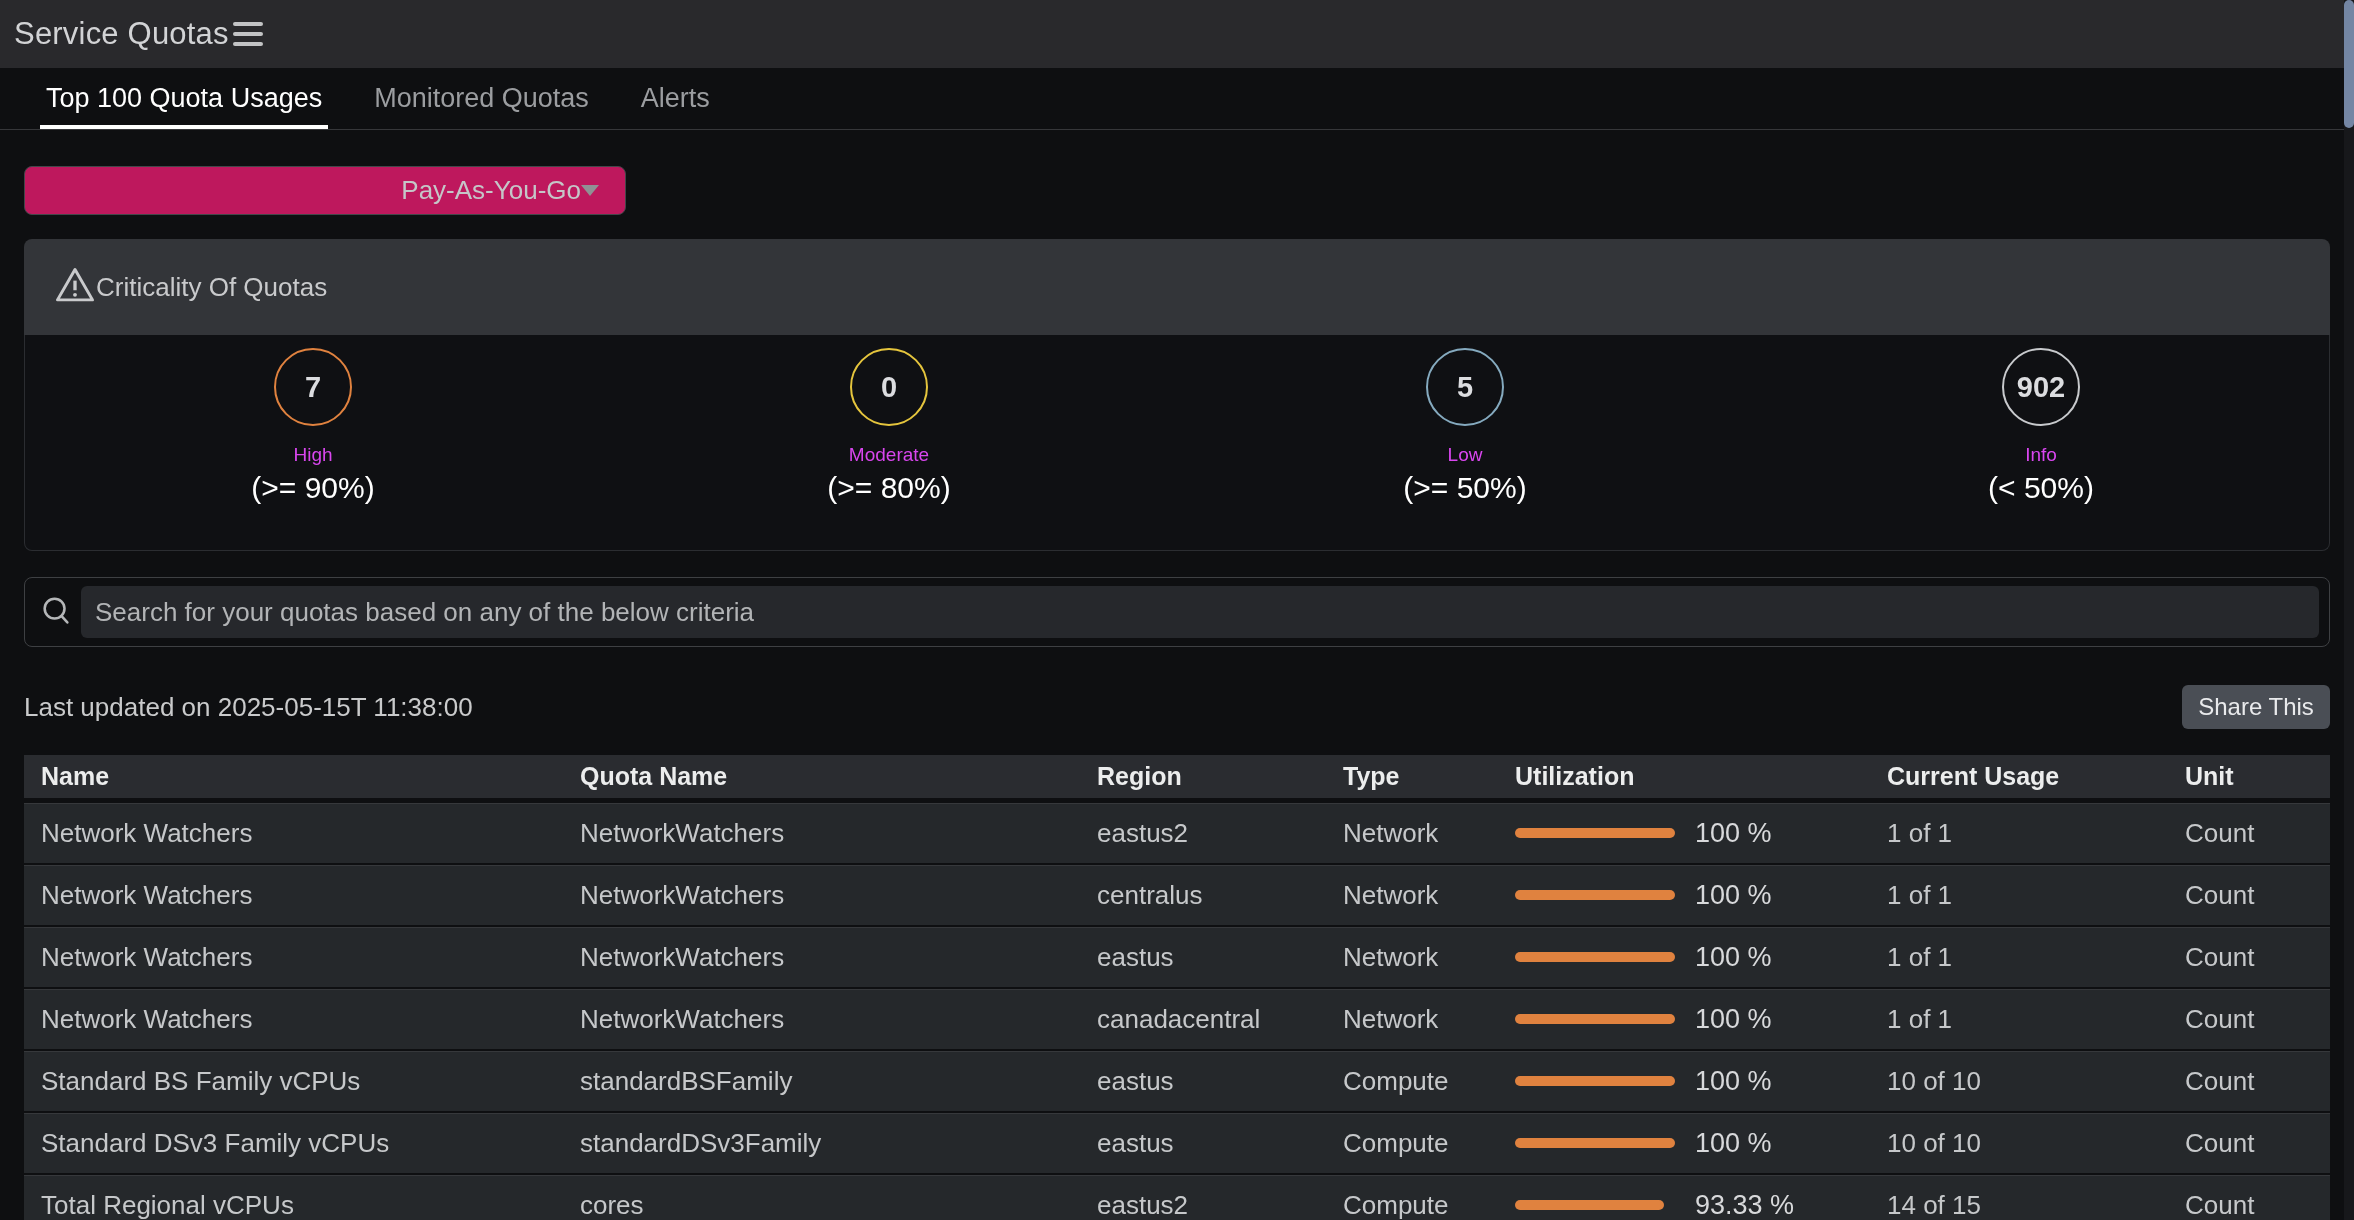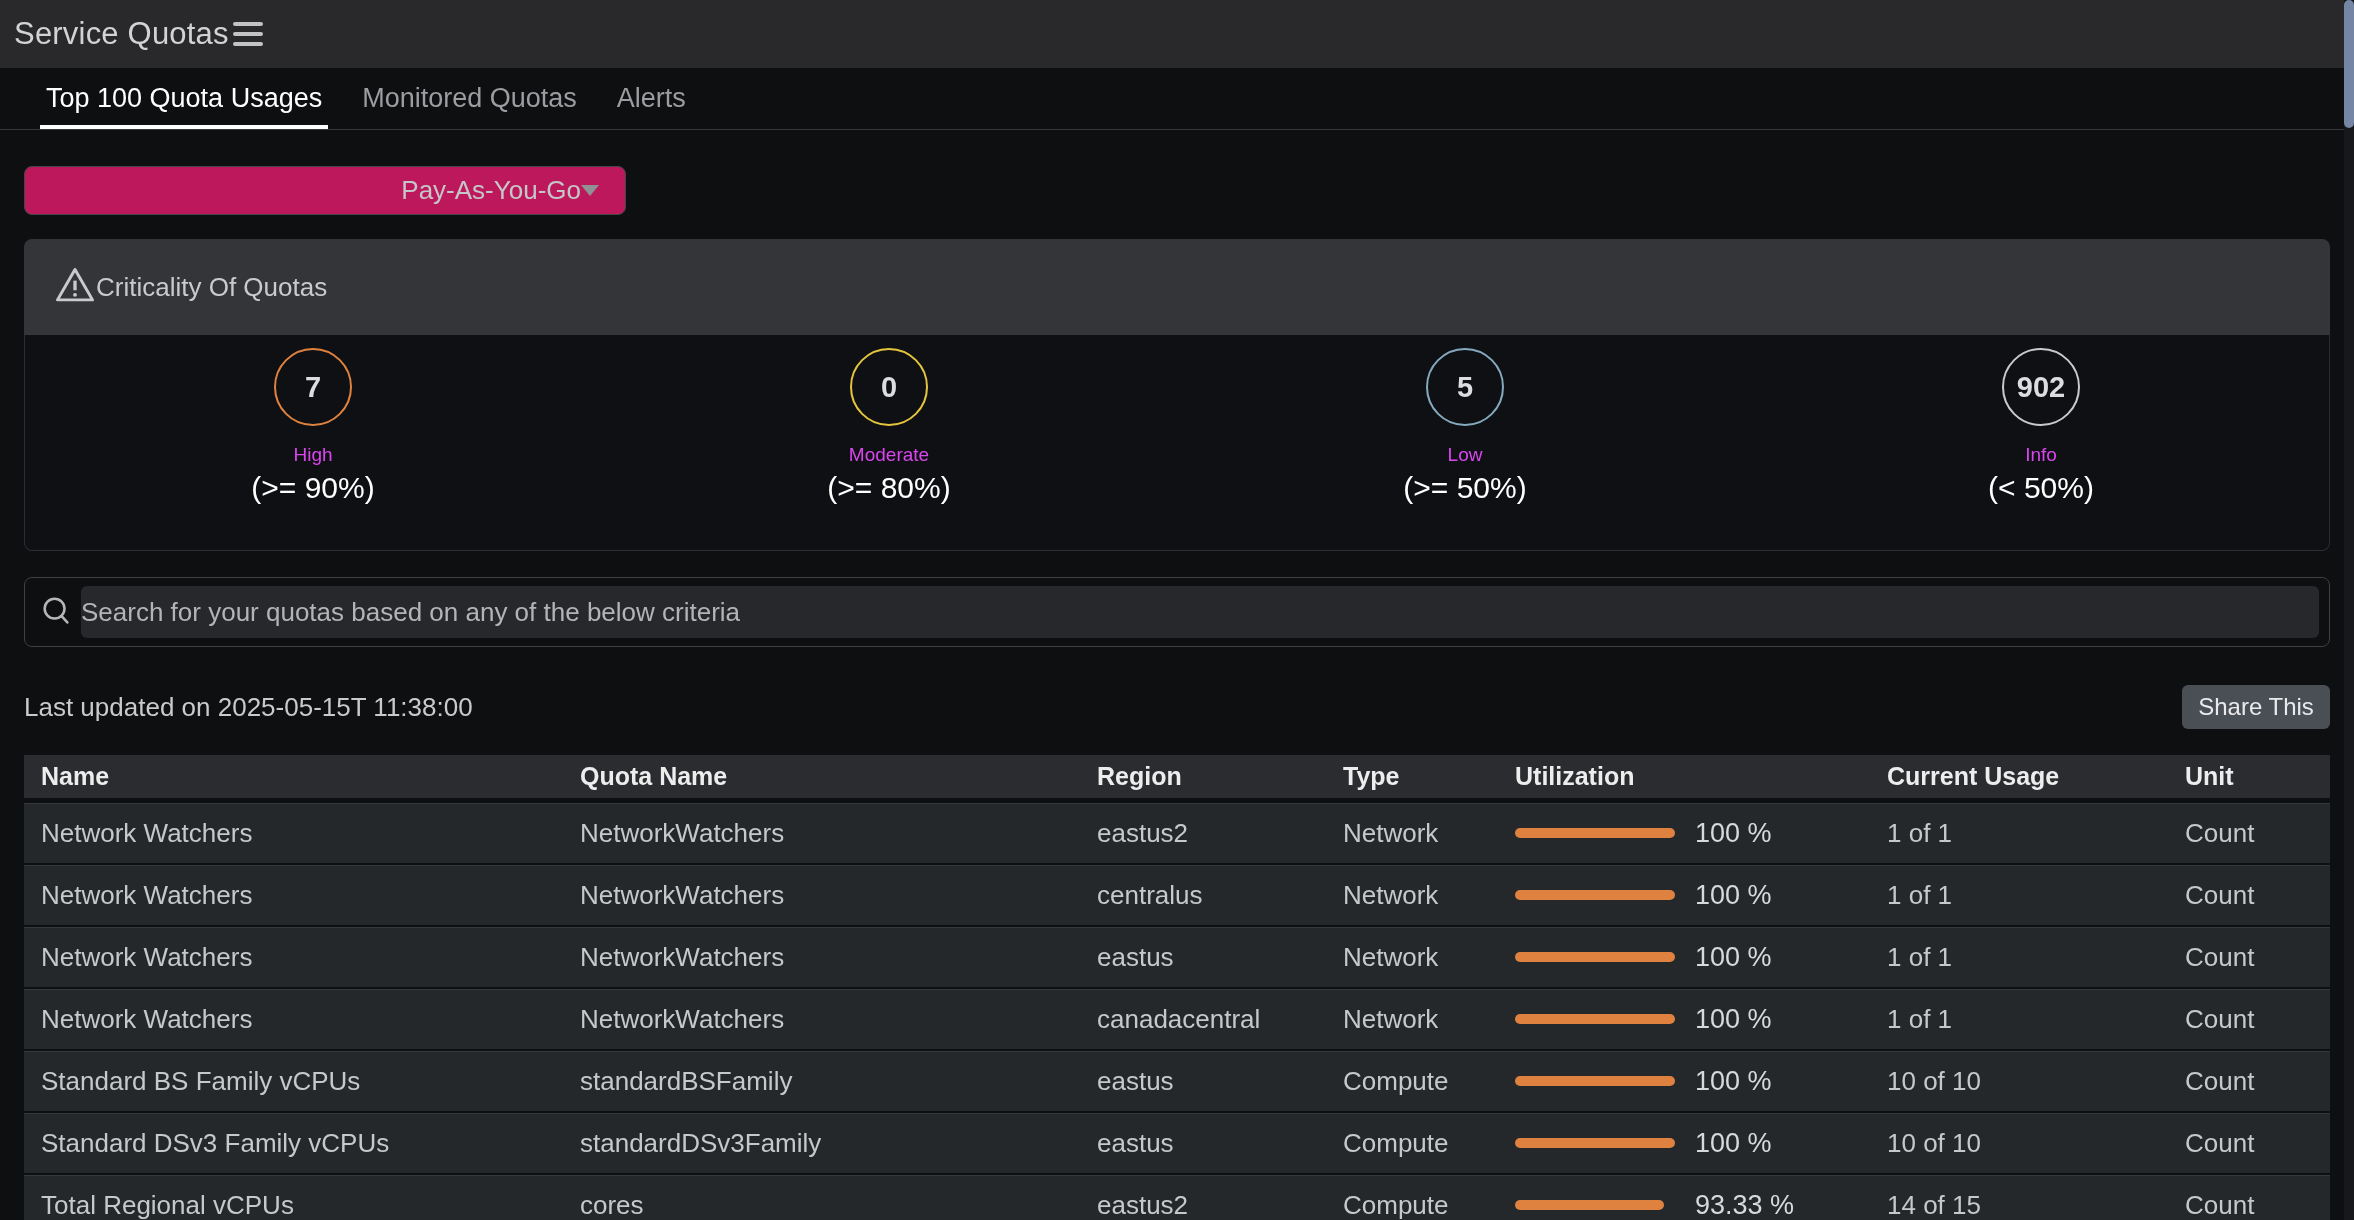--- a/index.html
+++ b/index.html
@@ -16,21 +16,21 @@
     height: 68px; background: #29292c;
     display: flex; align-items: center; padding-left: 14px; 
   }
   .app-title { font-size: 31px; font-weight: 400; color: #d2d3d5; letter-spacing: .2px; }
   .hamburger { display: flex; flex-direction: column; gap: 6px; cursor: pointer; padding: 4px; }
   .hamburger span { display: block; width: 30px; height: 4px; border-radius: 2px; background: #c2c3c5; }
 
   
   .tabbar {
     height: 62px; border-bottom: 1px solid #36373a;
-    display: flex; align-items: stretch; padding-left: 40px; gap: 28px;
+    display: flex; align-items: stretch; padding-left: 40px; gap: 40px;
   }
   .tab {
     display: flex; align-items: center; font-size: 27px; color: #9b9da0;
     padding: 4px 6px 0 6px; border-bottom: 4px solid transparent; cursor: pointer;
   }
   .tab.active { color: #ffffff; border-bottom-color: #ffffff; }
 
   .content { margin: 0 24px; }
 
   
@@ -69,21 +69,21 @@
   .badge-threshold { font-size: 30px; color: #ffffff; line-height: 33px; text-align: center; }
 
   
   .searchbox {
     margin-top: 26px; height: 70px;
     border: 1px solid #3e4043; border-radius: 8px;
     display: flex; align-items: center; padding: 0 10px 0 14px;
   }
   .searchbox svg { flex: 0 0 auto; }
   .search-input {
-    flex: 1; height: 52px; margin-left: 8px; 
+    flex: 1; height: 52px; margin-left: 8px; padding-left: 14px;
     background: #26282c; border: none; outline: none; border-radius: 6px;
     font-family: "Liberation Sans", sans-serif; font-size: 26px; color: #d5d6d8;
   }
   .search-input::placeholder { color: #b2b4b6; opacity: 1; }
 
   
   .status-row { margin-top: 38px; height: 44px; display: flex; align-items: center; justify-content: space-between; }
   .last-updated { font-size: 26px; color: #c9cacb; }
   .share-btn {
     width: 148px; height: 44px; background: #4a4e55; border: none; border-radius: 6px;

